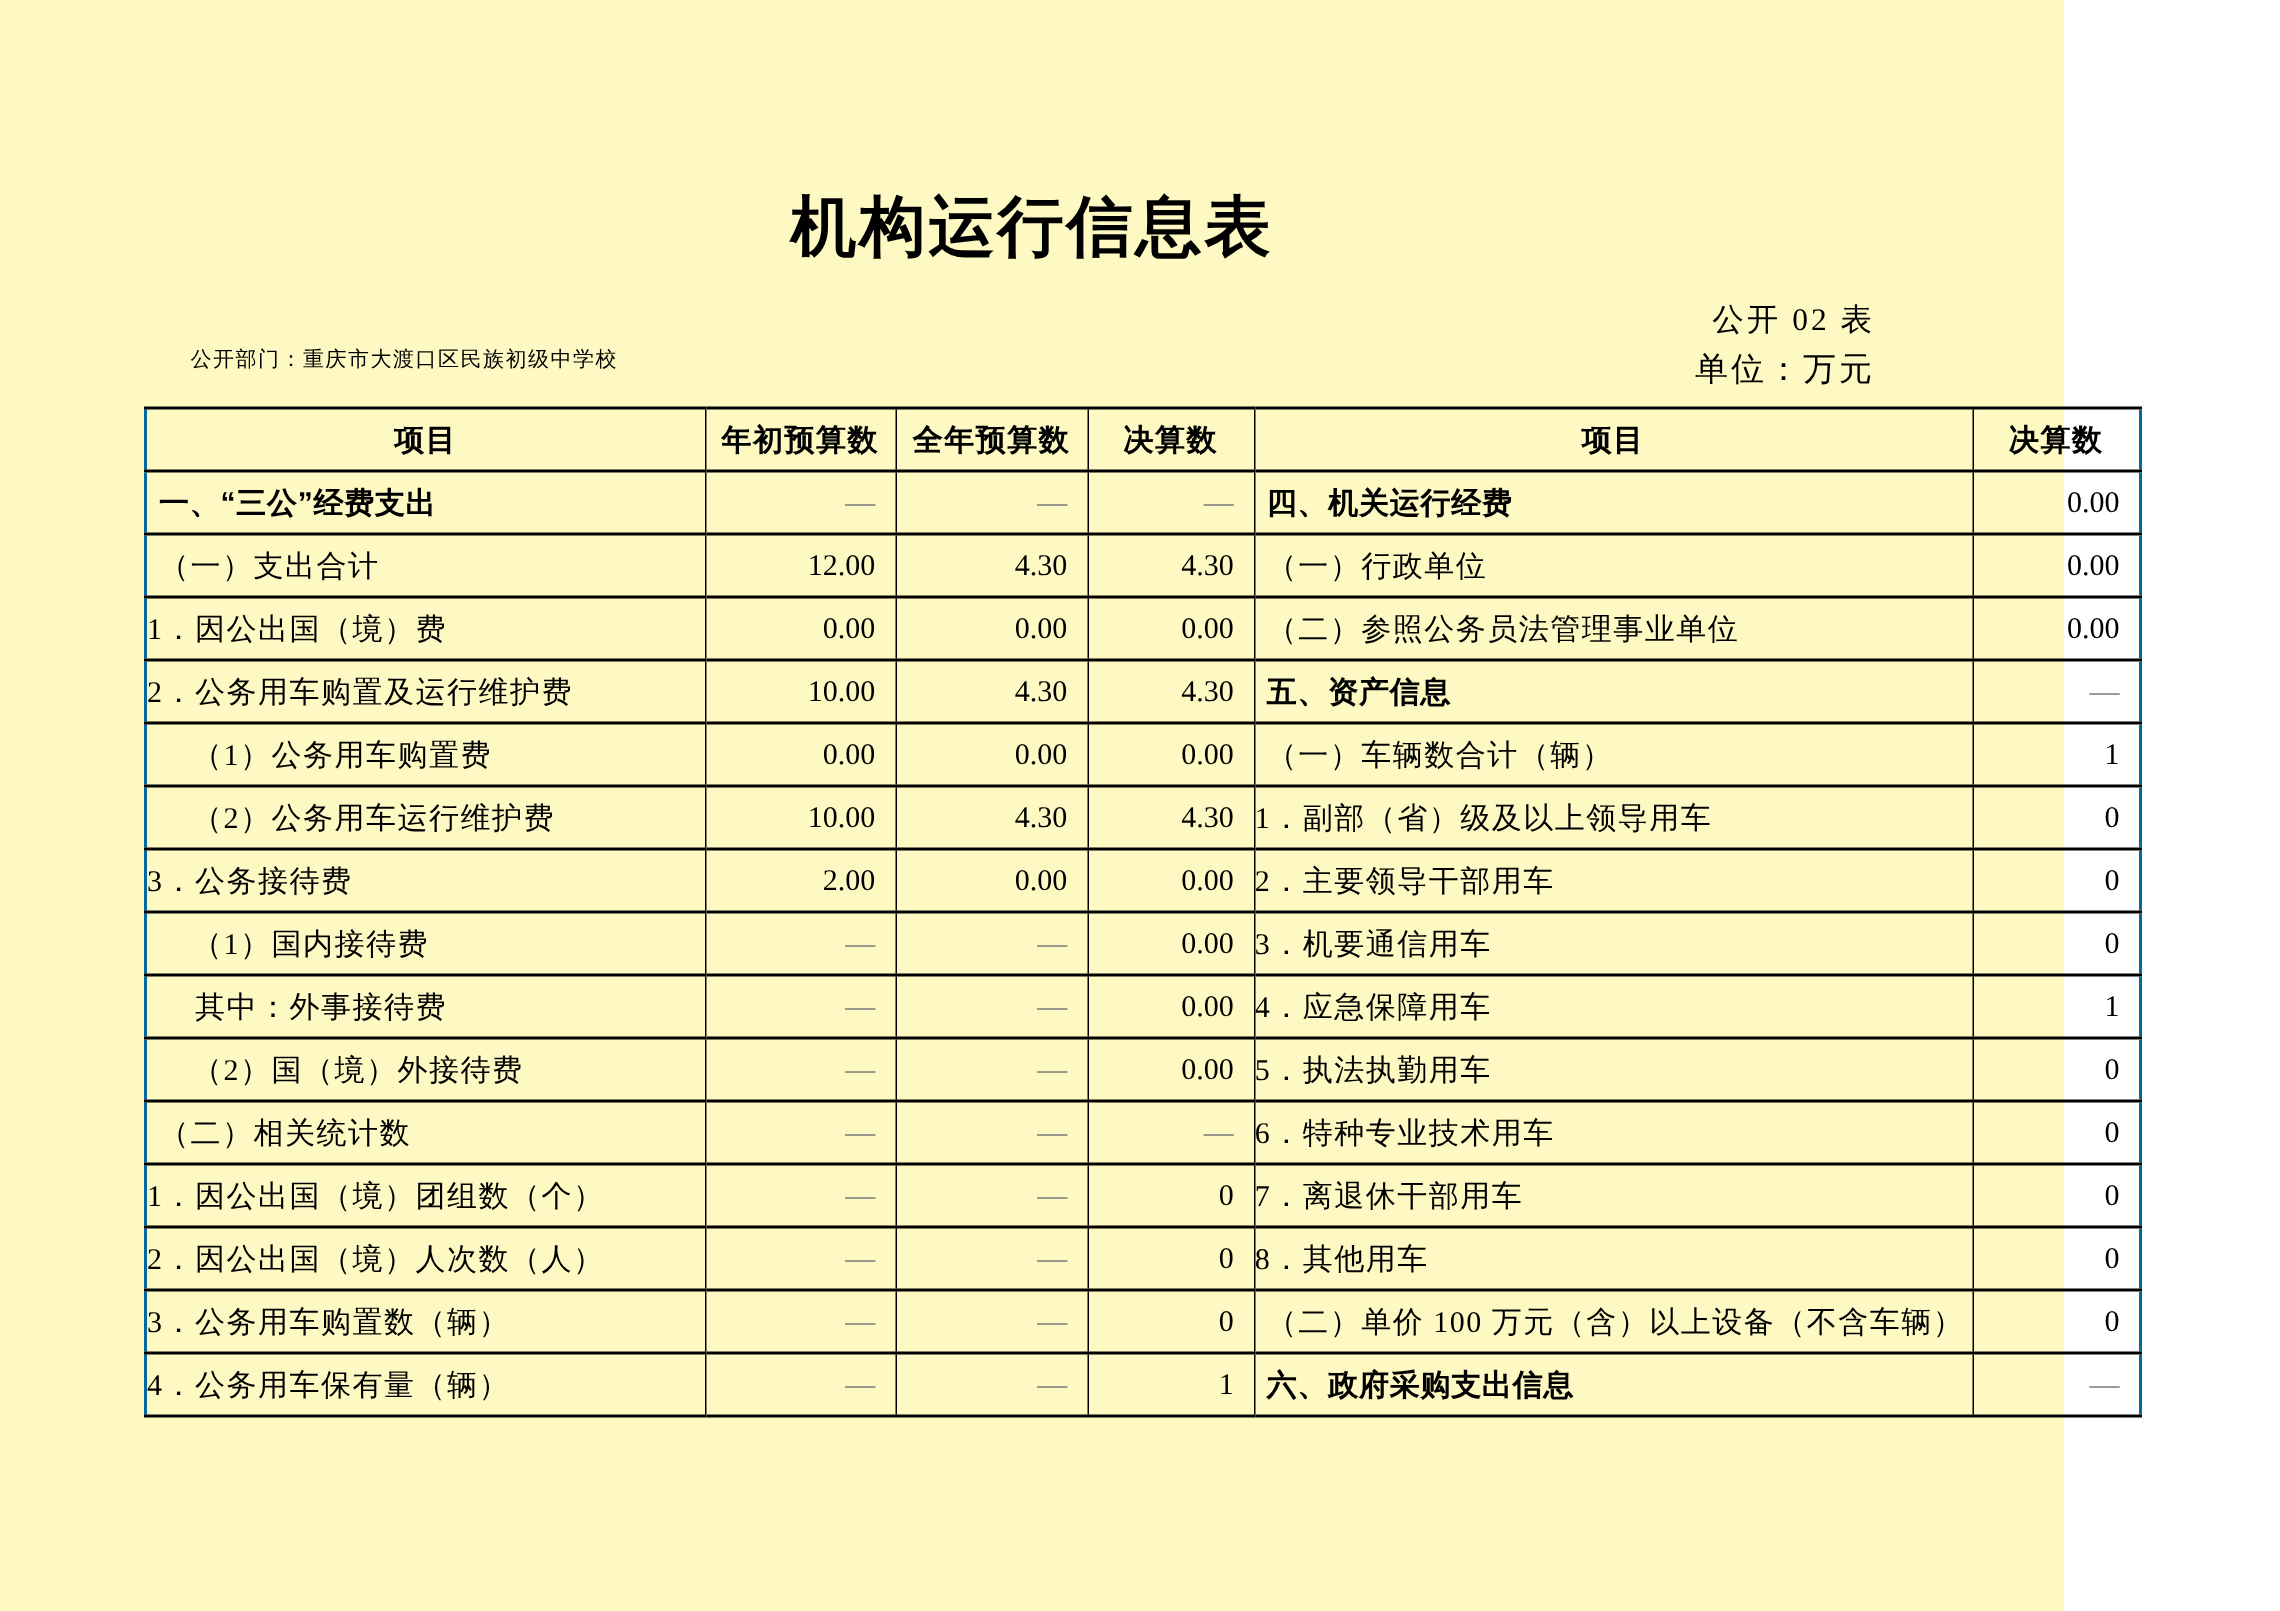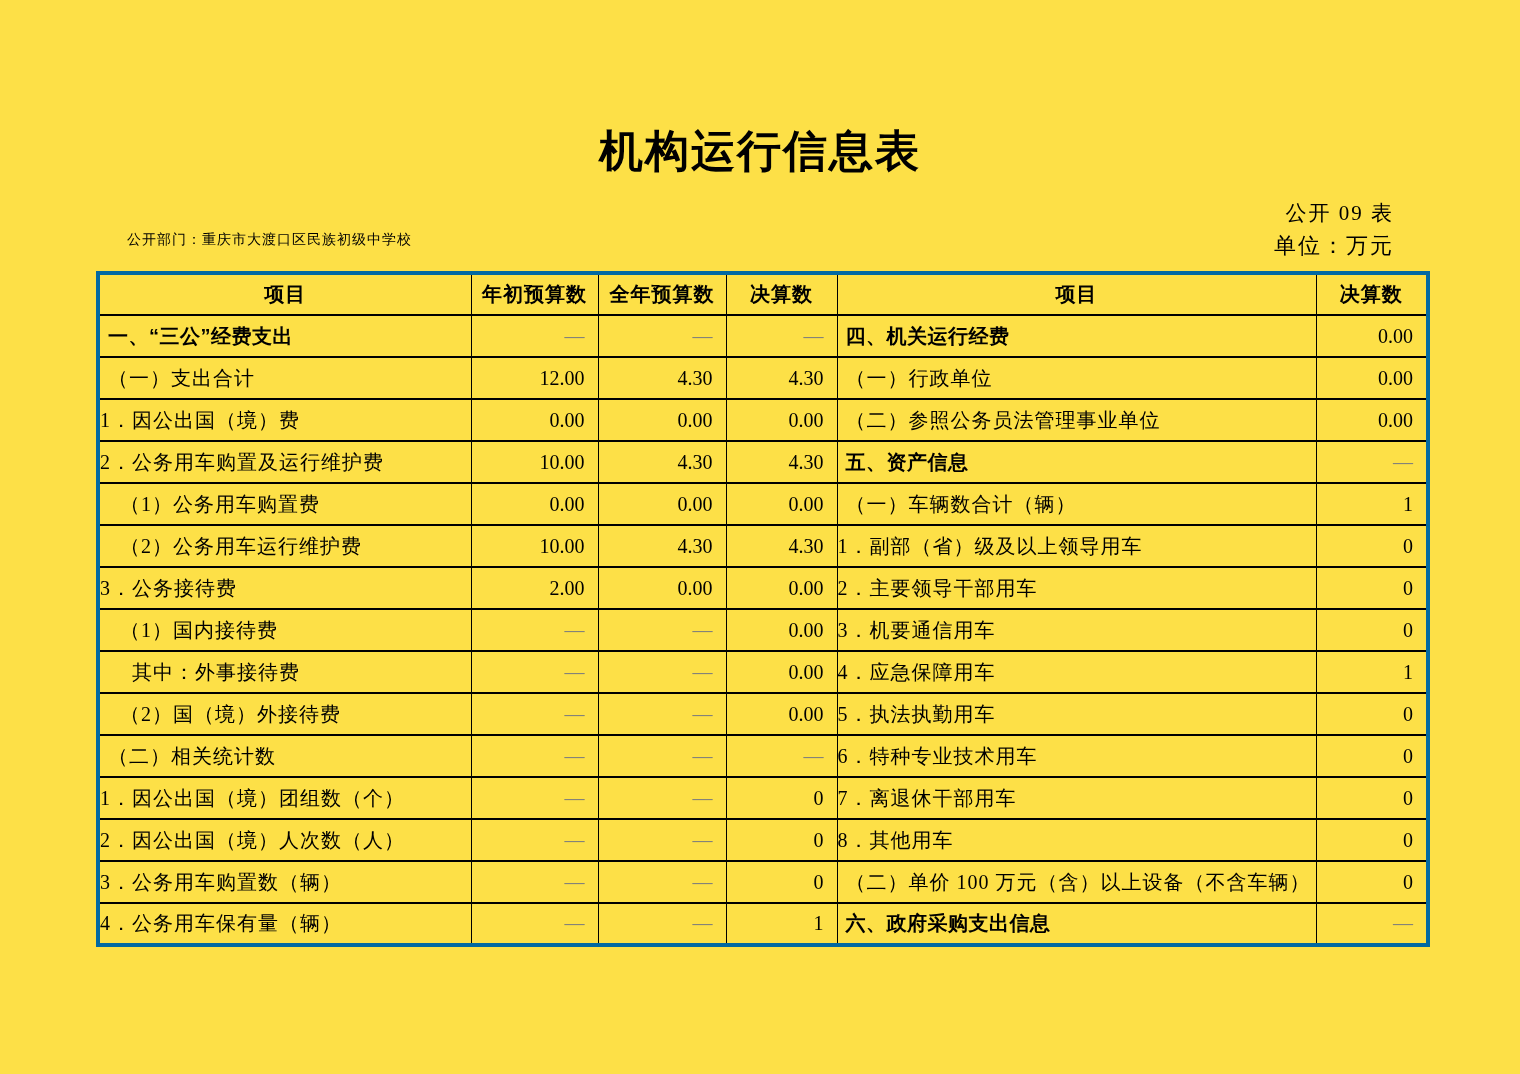--- a/index.html
+++ b/index.html
@@ -5,23 +5,23 @@
   html, body {
     margin: 0;
     padding: 0;
     background: #ffffff;
     width: 1520px;
     height: 1074px;
     overflow: hidden;
   }
   .page {
     position: relative;
-    width: 1520px;
+    width: 1376px;
     height: 1074px;
-    background: #fde047;
+    background: #fef9c3;
     color: #000;
   }
   .doc-title {
     position: absolute;
     top: 122px;
     left: 0;
     width: 100%;
     margin: 0;
     text-align: center;
     font-family: "Liberation Sans", sans-serif;
@@ -54,21 +54,21 @@
     font-size: 22px;
     letter-spacing: 2px;
   }
   table.main {
     position: absolute;
     top: 271px;
     left: 96px;
     width: 1330px;
     border-collapse: collapse;
     table-layout: fixed;
-    border: 4px solid #0369a1;
+    border: 2px solid #0369a1;
   }
   tr { height: 42px; }
   th, td {
     border-left: 1px solid #000;
     border-right: 1px solid #000;
     border-top: 2px solid #000;
     border-bottom: 2px solid #000;
     padding: 0;
     box-sizing: border-box;
     vertical-align: middle;
@@ -96,32 +96,32 @@
     padding-right: 13px;
     white-space: nowrap;
   }
   td.bold {
     font-family: "Liberation Sans", sans-serif;
     font-weight: bold;
     letter-spacing: 0.5px;
   }
   .ind0 { padding-left: 8px; }
   .ind1 { }
-  .ind2 { padding-left: 20px; }
+  .ind2 { padding-left: 30px; }
   .ind3 { padding-left: 32px; }
   .dim { color: #7d7d7d; }
 </style>
 </head>
 <body>
 
 <div class="page">
 
   <h1 class="doc-title">机构运行信息表</h1>
 
-  <div class="table-code">公开 09 表</div>
+  <div class="table-code">公开 02 表</div>
   <div class="dept-line">公开部门：重庆市大渡口区民族初级中学校</div>
   <div class="unit-line">单位：万元</div>
 
   <table class="main">
     <colgroup>
       <col style="width:373px">
       <col style="width:127px">
       <col style="width:128px">
       <col style="width:111px">
       <col style="width:479px">

